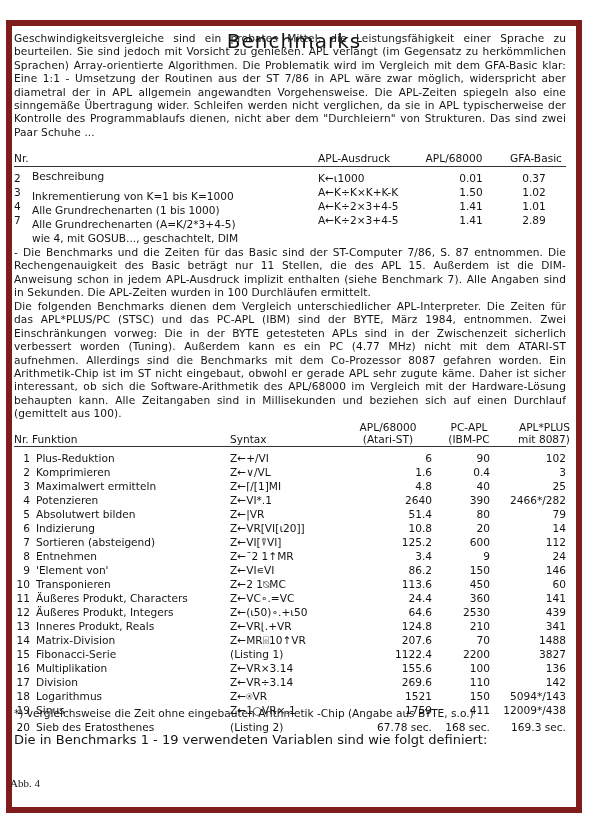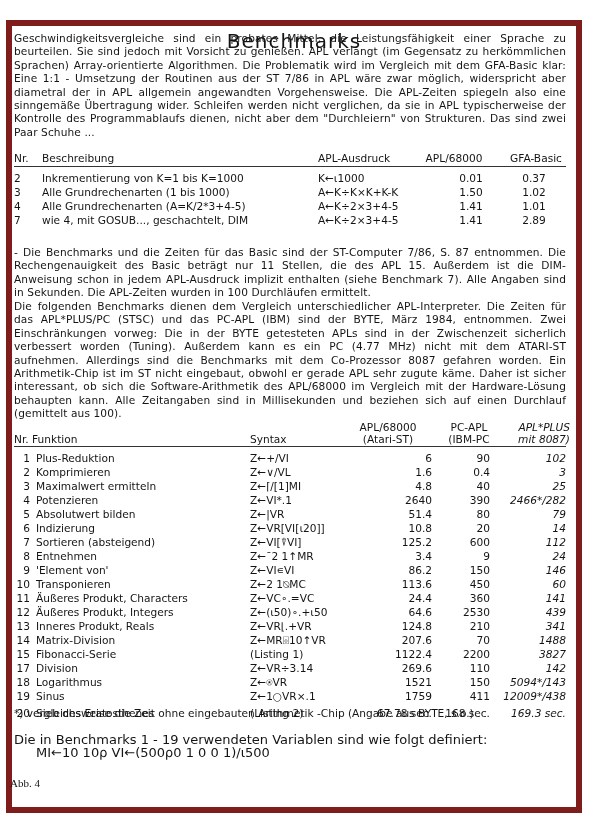--- a/index.html
+++ b/index.html
@@ -13,37 +13,37 @@
           text-align: justify; text-align-last: left; letter-spacing: 0.1px; }
   .p1 { top: 32px; }
   .p2 { top: 246px; }
   .p3 { top: 300px; }
   .tbl { position: absolute; left: 14px; width: 552px; font-size: 10.6px; }
   .tbl .hdr { position: relative; border-bottom: 1px solid #333; height: 14px; }
   .tbl .row { position: relative; height: 14px; line-height: 14px; }
   .cell { position: absolute; white-space: nowrap; }
   .t1 { top: 152px; }
   .t1 .c-nr { left: 0; }
-  .t1 .c-desc { left: 28px; }
+  .t1 .c-desc { left: 18px; margin-top: 18px; }
   .t1 .c-apl { left: 304px; }
   .t1 .c-68k { left: 414px; width: 86px; text-align: center; }
   .t1 .c-gfa { left: 488px; width: 64px; text-align: center; }
   .t1 .hdr .c-68k { left: 392px; width: 96px; }
   .t1 .hdr .c-gfa { left: 490px; width: 64px; }
   .t1 .body { margin-top: 4px; }
   .t2 { top: 418px; }
   .t2 .hdr { height: 28px; }
   .t2 .hdr .cell { bottom: 1px; }
   .t2 .hdr .h2l { line-height: 12px; text-align: center; }
   .t2 .c-nr { left: 0; width: 16px; text-align: right; }
   .t2 .c-fn { left: 22px; }
-  .t2 .c-syn { left: 236px; text-align: center; }
+  .t2 .c-syn { left: 216px; text-align: center; }
   .t2 .c-68k { left: 342px; width: 76px; text-align: right; }
   .t2 .c-pc { left: 418px; width: 58px; text-align: right; }
-  .t2 .c-plus { left: 466px; width: 86px; text-align: right; font-style: italic; }
+  .t2 .c-plus { left: 466px; width: 86px; text-align: right; }
   .t2 .hdr .c-nr { left: 0; width: auto; text-align: left; }
   .t2 .hdr .c-68k { left: 330px; width: 88px; text-align: center; }
   .t2 .hdr .c-pc { left: 420px; width: 70px; text-align: center; }
   .t2 .hdr .c-plus { left: 484px; width: 72px; text-align: right; }
   .t2 .body { margin-top: 4px; }
   .t2 .row.last { margin-top: 3px; }
   .note { position: absolute; left: 14px; top: 707px; font-size: 10.6px; }
   .vars { position: absolute; left: 14px; top: 733px; font-size: 13px; line-height: 13px; }
   .vars .indent { padding-left: 22px; white-space: pre; }
   .caption { position: absolute; left: 10px; top: 777px; font-family: "Liberation Serif", "DejaVu Serif", serif;
@@ -226,20 +226,28 @@
       </div>
     <div class="row">
         <span class="cell c-nr">15</span>
         <span class="cell c-fn">Fibonacci-Serie</span>
         <span class="cell c-syn">(Listing 1)</span>
         <span class="cell c-68k">1122.4</span>
         <span class="cell c-pc">2200</span>
         <span class="cell c-plus">3827</span>
       </div>
     <div class="row">
+        <span class="cell c-nr">16</span>
+        <span class="cell c-fn">Multiplikation</span>
+        <span class="cell c-syn">Z←VR×3.14</span>
+        <span class="cell c-68k">155.6</span>
+        <span class="cell c-pc">100</span>
+        <span class="cell c-plus">136</span>
+      </div>
+    <div class="row">
         <span class="cell c-nr">17</span>
         <span class="cell c-fn">Division</span>
         <span class="cell c-syn">Z←VR÷3.14</span>
         <span class="cell c-68k">269.6</span>
         <span class="cell c-pc">110</span>
         <span class="cell c-plus">142</span>
       </div>
     <div class="row">
         <span class="cell c-nr">18</span>
         <span class="cell c-fn">Logarithmus</span>
@@ -264,16 +272,15 @@
         <span class="cell c-pc">168 sec.</span>
         <span class="cell c-plus">169.3 sec.</span>
       </div>
   </div>
 </div>
 
 <div class="note">*) vergleichsweise die Zeit ohne eingebauten Arithmetik -Chip (Angabe aus BYTE, s.o.)</div>
 
 <div class="vars">
   <div>Die in Benchmarks 1 - 19 verwendeten Variablen sind wie folgt definiert:</div>
-  <div class="indent">MI←10 10⍴ VI←(500⍴0 1 0 0 1)/⍳500</div>
 </div>
 
 <div class="caption">Abb. 4</div>
 
 </body></html>

